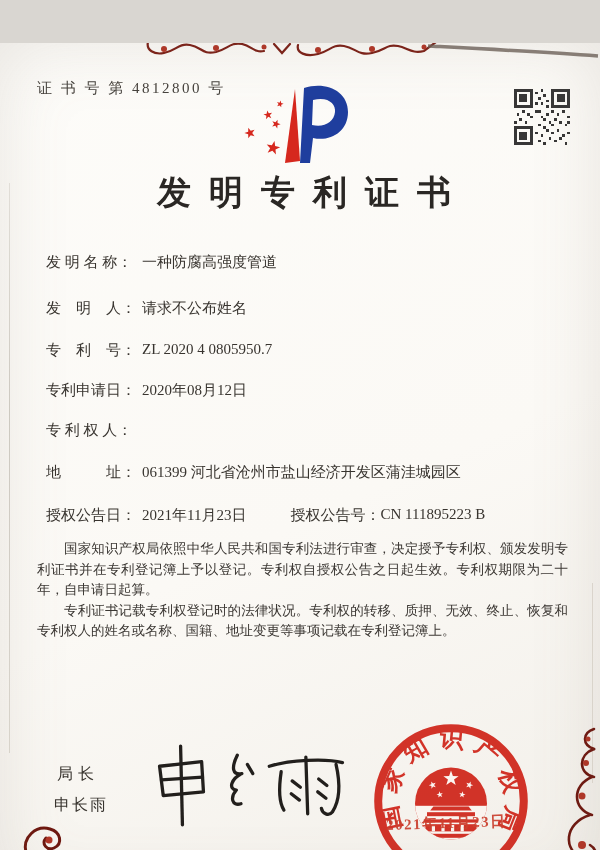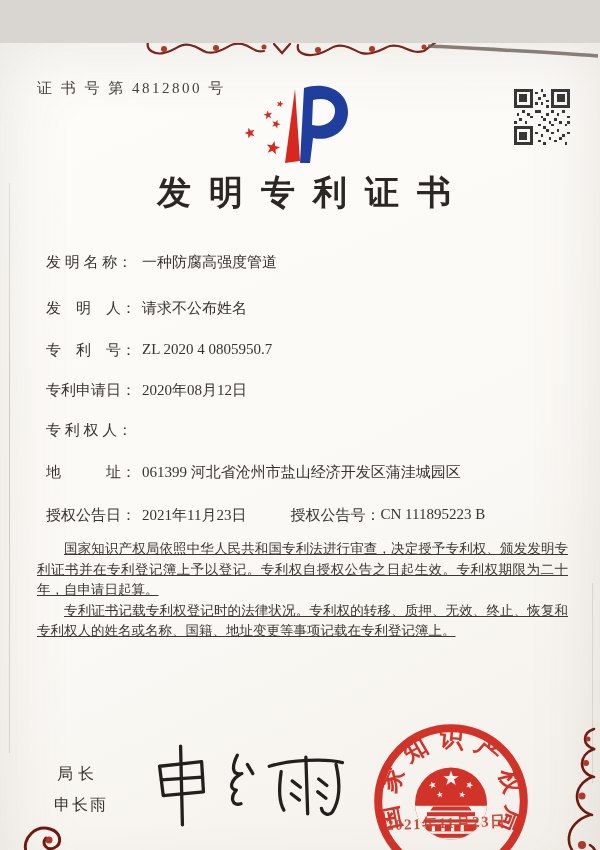--- a/index.html
+++ b/index.html
@@ -11,21 +11,21 @@
   .certno{position:absolute;left:37px;top:36px;font-size:15px;letter-spacing:2.5px;color:#46423d;}
   .logo{position:absolute;left:236px;top:36px;width:132px;height:112px;}
   .qr{position:absolute;left:514px;top:46px;width:56px;height:56px;opacity:.88;}
   .title{position:absolute;left:0;right:0;top:127px;text-align:center;font-size:34px;
          font-weight:700;letter-spacing:18px;padding-left:26px;color:#2a2724;}
   .frow{position:absolute;left:46px;display:flex;font-size:15px;color:#38342f;white-space:nowrap;}
   .flabel{flex:0 0 96px;}
   .flabel2{margin-left:44px;}
   .paras{position:absolute;left:37px;top:496px;width:531px;font-size:13.5px;
          line-height:20.5px;text-align:justify;color:#3b3733;}
-  .paras p{margin:0;text-indent:2em;text-decoration:underline;}
+  .paras p{margin:0;text-indent:2em;}
   .sig-role{position:absolute;left:57px;top:721px;font-size:16px;letter-spacing:5px;color:#38342f;}
   .sig-name{position:absolute;left:54px;top:752px;font-size:16px;letter-spacing:2px;color:#38342f;}
   .signature{position:absolute;left:145px;top:694px;width:212px;height:96px;}
   .seal{position:absolute;left:371px;top:678px;width:160px;height:160px;}
   .seal-date{position:absolute;left:386px;top:771px;font-size:15px;font-weight:600;color:#cb4130;
              letter-spacing:1.5px;transform:rotate(-2deg);opacity:.93;white-space:nowrap;}
   .footer{position:absolute;left:185px;top:820px;width:140px;text-align:left;
           font-size:13px;letter-spacing:2px;color:#3b3733;}
   .orn-top{position:absolute;left:146px;top:-2px;width:292px;height:18px;}
   .edge-line-tr{position:absolute;left:426px;top:0;width:174px;height:16px;}

